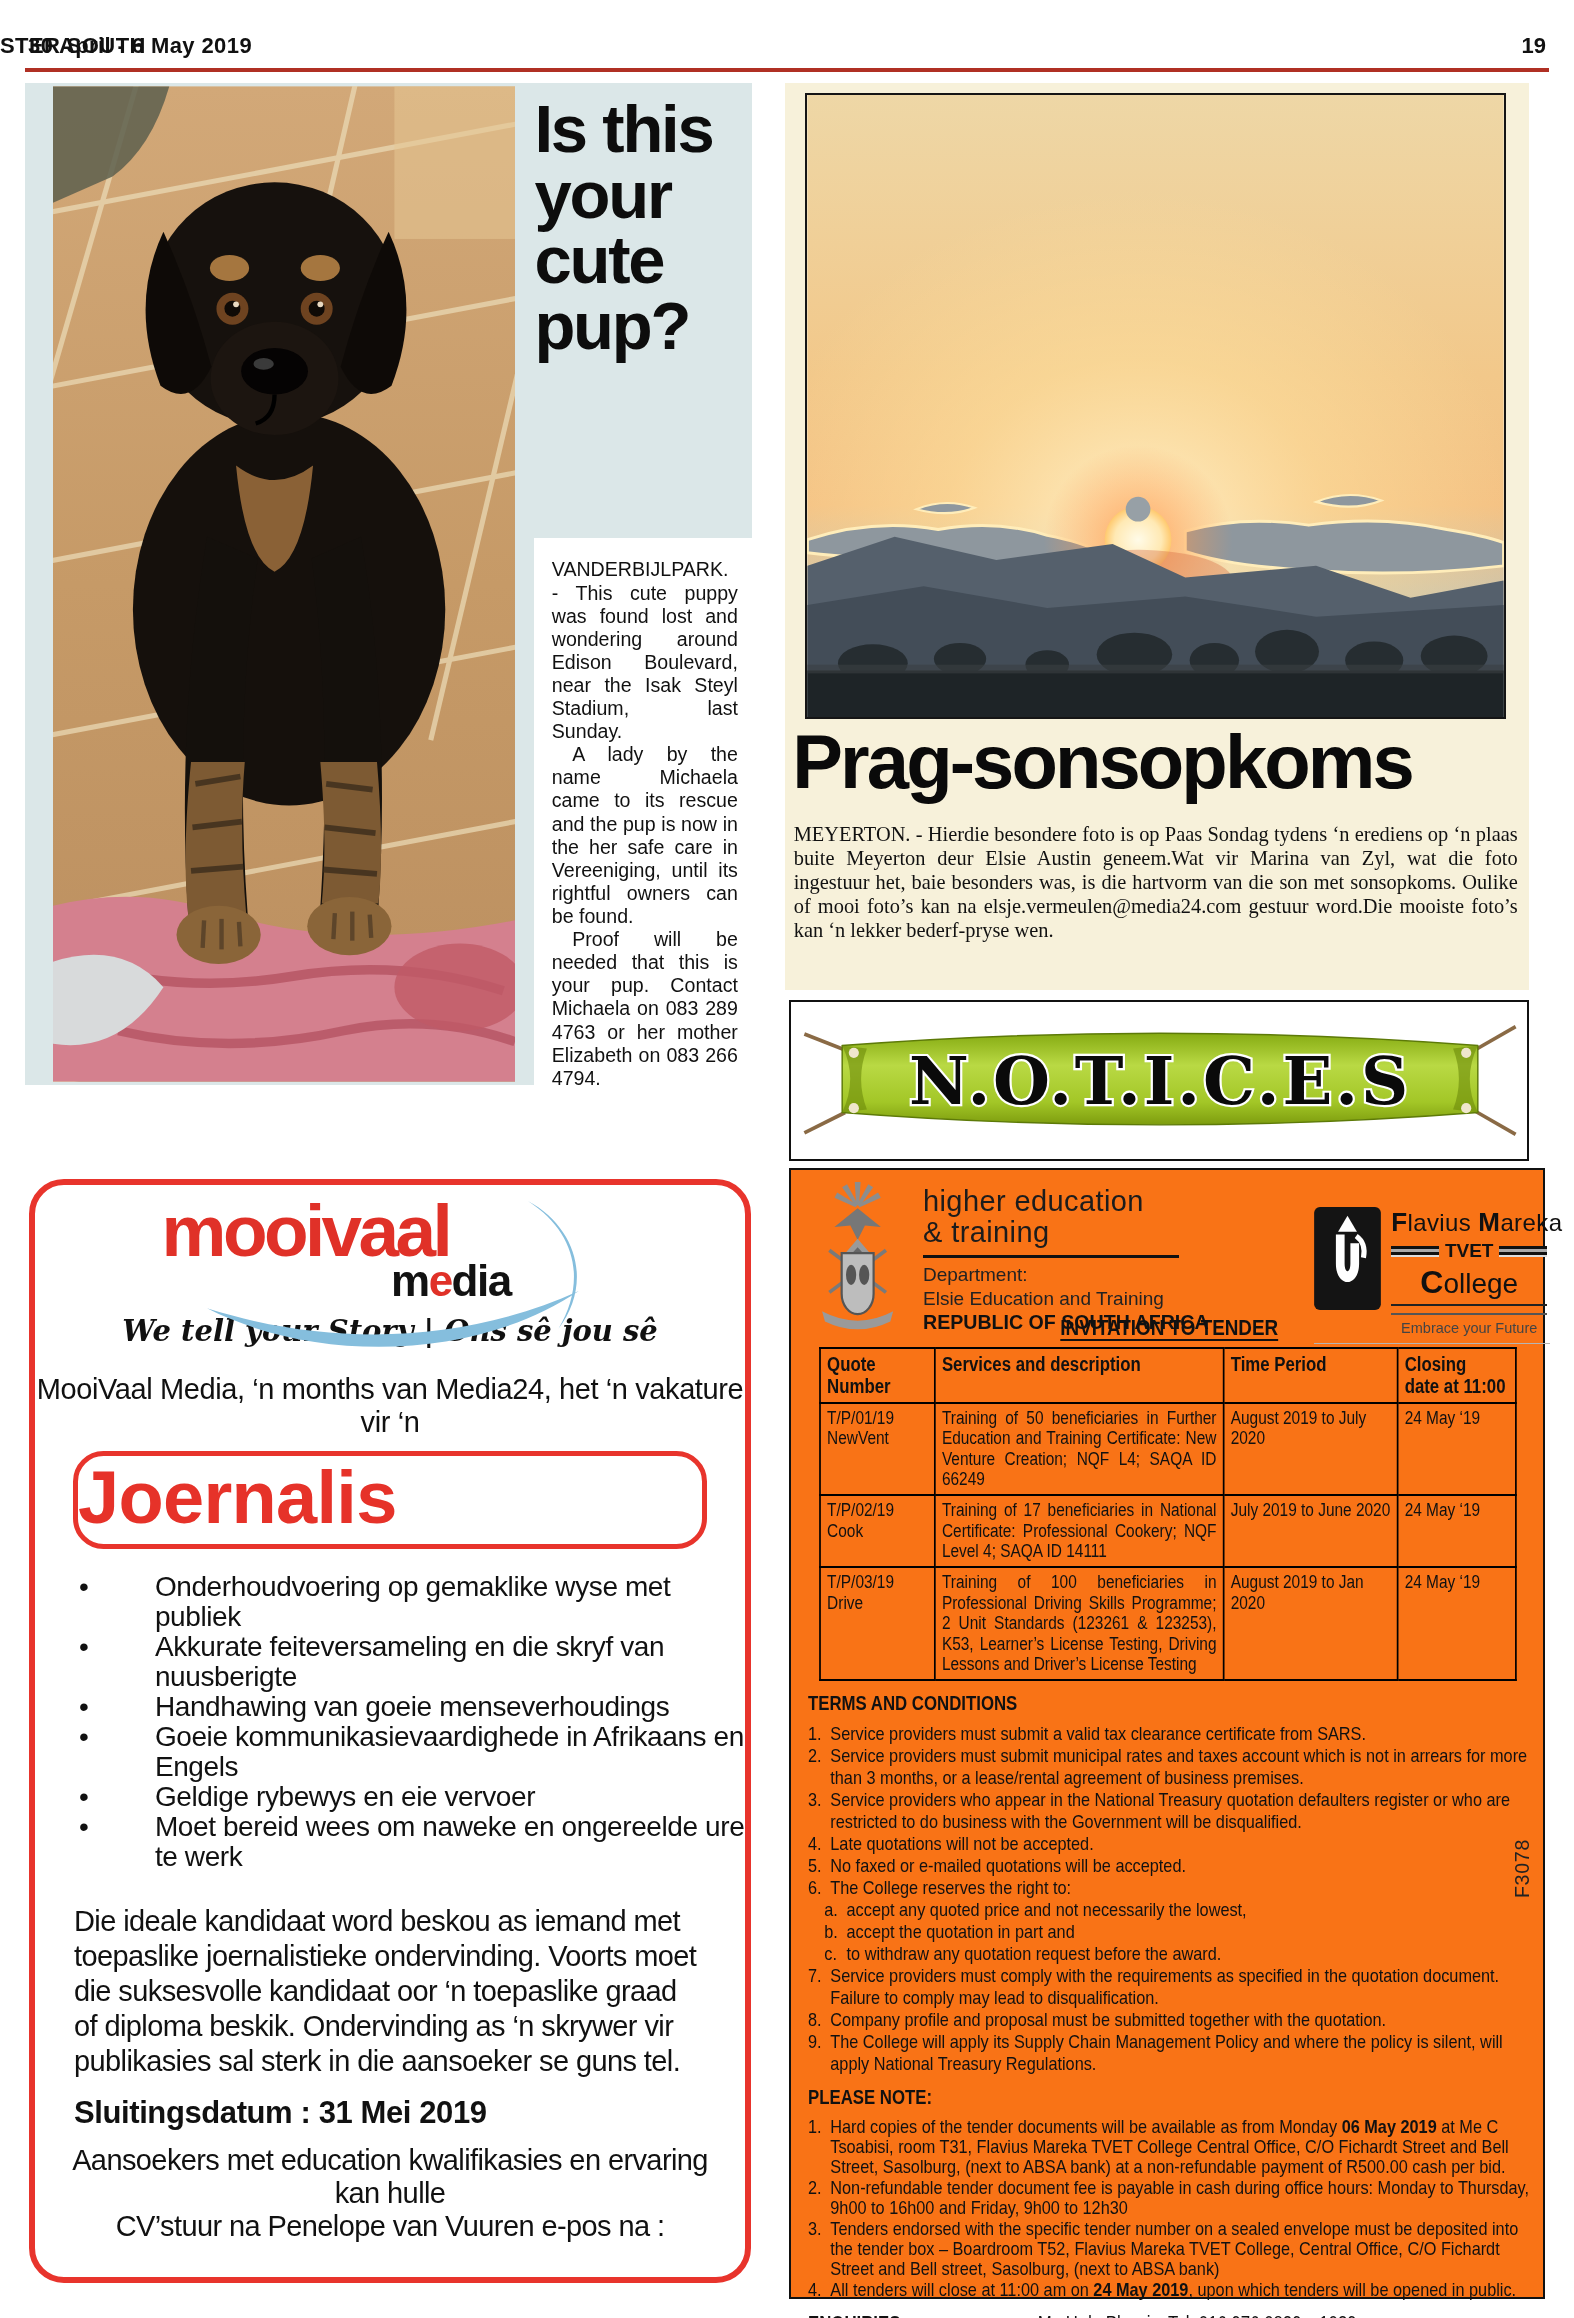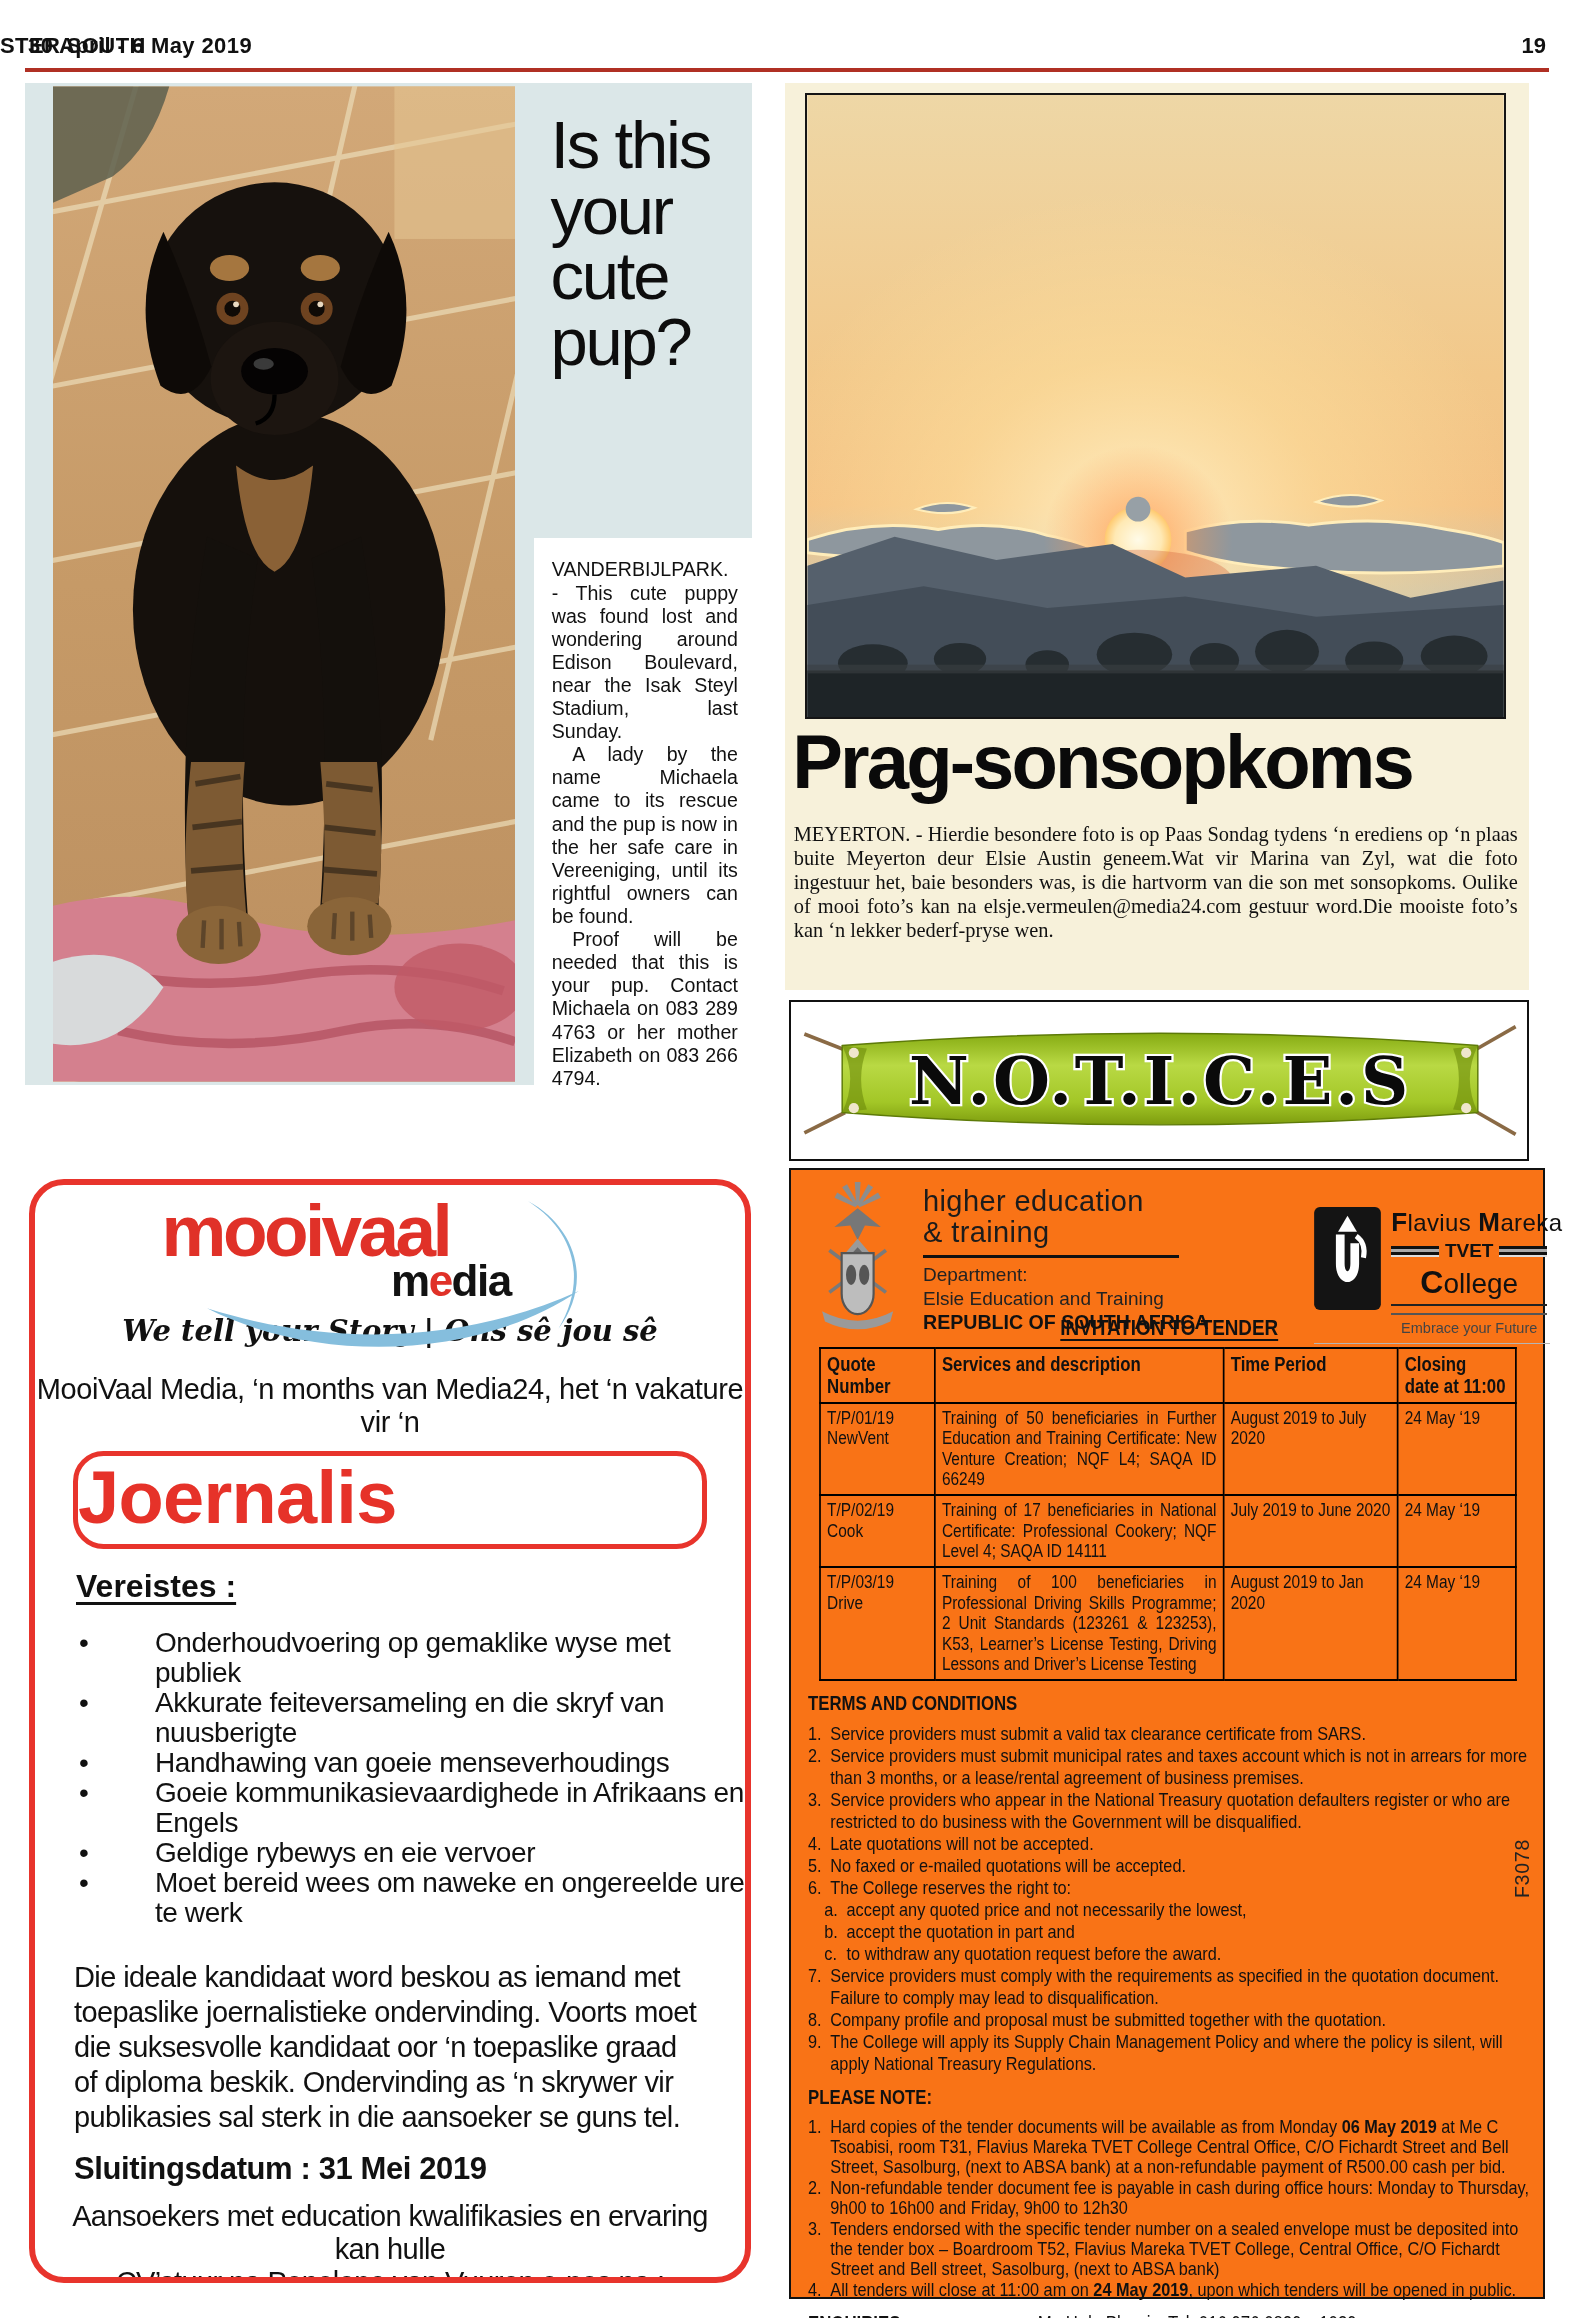--- a/index.html
+++ b/index.html
@@ -8,22 +8,22 @@
 
   
   .hdr-date{position:absolute;left:28px;top:33px;font-size:22px;font-weight:bold;letter-spacing:0.4px;}
   .hdr-pub{position:absolute;left:0;right:0;top:33px;font-size:22px;font-weight:bold;letter-spacing:0.4px;}
   .hdr-num{position:absolute;right:28px;top:33px;font-size:22px;font-weight:bold;}
   .hdr-rule{position:absolute;left:25.4px;right:25.4px;top:68px;height:4.4px;background:#b03024;}
 
   
   .pup-panel{position:absolute;left:25.4px;top:83px;width:727px;height:1002px;background:#dbe7e8;}
   .pup-photo{position:absolute;left:28px;top:2.9px;width:462px;height:996px;overflow:hidden;}
-  .pup-headline{position:absolute;left:509px;top:13px;width:211px;margin:16px;
-    font-size:67px;line-height:.98;font-weight:normal;letter-spacing:-2.2px;color:#0d0d0d;}
+  .pup-headline{position:absolute;left:509px;top:13px;width:211px;margin:0;
+    font-size:67px;line-height:.98;font-weight:bold;letter-spacing:-2.2px;color:#0d0d0d;}
   .pup-textbox{position:absolute;left:509px;top:455px;width:218px;height:547px;background:#ffffff;
     box-sizing:border-box;padding:20.4px 14.5px 0 17.4px;
     font-family:Liberation Sans, sans-serif;font-size:19.6px;line-height:1.18;text-align:justify;}
   .pup-textbox p{margin:0;}
   .pup-textbox p.ind{text-indent:20.4px;}
 
   
   .sunrise-panel{position:absolute;left:785px;top:83px;width:744px;height:907px;background:#f7f1da;}
   .sunrise-photo{position:absolute;left:20.4px;top:10.2px;width:697px;height:622px;border:2.9px solid #151515;overflow:hidden;}
   .sunrise-headline{position:absolute;left:7.3px;top:641px;margin:0;width:731px;
@@ -471,21 +471,20 @@
         <path d="M78 152 C250 206 432 200 590 128 C448 224 228 228 78 152 Z" fill="#85bedd"></path>
       </svg>
       <span class="mv-word1">mooivaal</span>
       <span class="mv-word2"><span>m</span><span class="red-e">e</span><span>dia</span></span>
     </div>
     <div class="mv-tagline">We tell your Story | Ons sê jou sê</div>
     <div class="mv-intro">MooiVaal Media, ‘n months van Media24, het ‘n vakature vir ‘n</div>
     <div class="mv-jobbox">
       <div class="mv-jobtitle">Joernalis</div>
     </div>
-    <div class="mv-vereistes">Vereistes :</div>
     <div id="req-list">
         <div class="li-row">
           <span class="li-label">•</span>
           <span class="li-text"><span>Onderhoudvoering op gemaklike wyse met publiek</span></span>
         </div>
         <div class="li-row">
           <span class="li-label">•</span>
           <span class="li-text"><span>Akkurate feiteversameling en die skryf van nuusberigte</span></span>
         </div>
         <div class="li-row">

